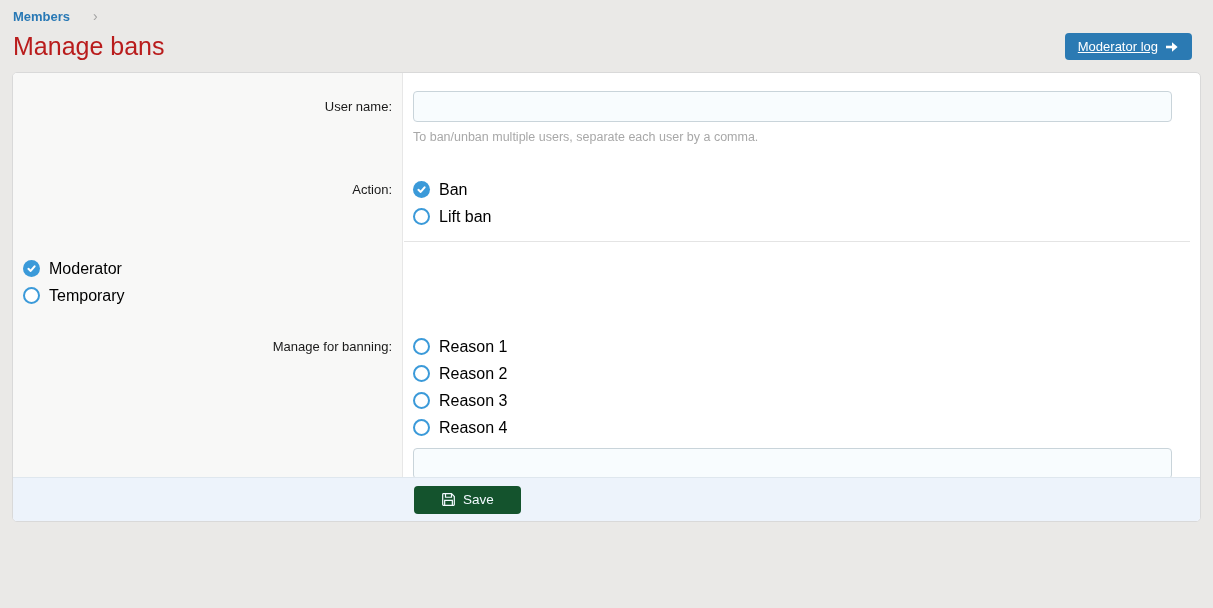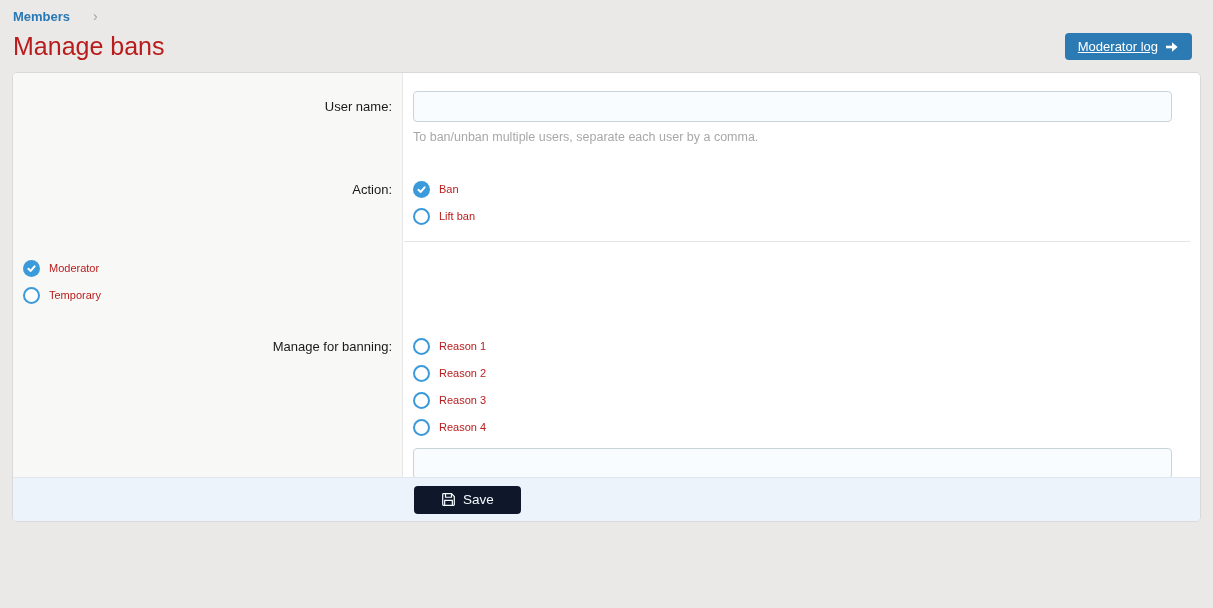--- a/index.html
+++ b/index.html
@@ -56,21 +56,21 @@
     padding: 0 8px; outline: none;
   }
   .hint { font-size: 12.5px; color: #a8a8a8; margin-top: 8px; line-height: 15px; }
 
   .row-action { margin-top: 36px; }
   .row-banlength { padding-top: 18px; }
   .row-reason { margin-top: 34px; }
 
   .opt-stack { display: flex; flex-direction: column; gap: 10px; }
   .opt { display: flex; align-items: center; gap: 9px; cursor: pointer; }
-  .opt-label { font-size: 11px; color: #b91c1c; line-height: 17px; }
+  .opt-label { font-size: 16px; color: #000000; line-height: 17px; }
 
   .radio {
     width: 17px; height: 17px; flex: 0 0 17px; border-radius: 50%;
     border: 2px solid #3b9ad9; background: #fff;
     display: flex; align-items: center; justify-content: center;
   }
   .radio.checked { border: none; background: #3b9ad9; }
   .radio svg { display: none; }
   .radio.checked svg { display: block; }
 
@@ -87,21 +87,21 @@
   .row-banips { padding-top: 30px; padding-bottom: 17px; }
 
   
   .panel-footer {
     position: absolute; left: 0; right: 0; bottom: 0; height: 44px;
     background: #edf3fb; border-top: 1px solid #dfe7ee;
     display: flex; align-items: center;
   }
   .save-btn {
     margin-left: 401px;
-    background: #0f172a; color: #f2faff; border: none; border-radius: 4px;
+    background: #14532d; color: #f2faff; border: none; border-radius: 4px;
     font-family: inherit; font-size: 13.5px;
     height: 28px; padding: 0 27px;
     display: flex; align-items: center; gap: 7px; cursor: pointer;
   }
 </style>
 </head>
 <body>
 
 <div class="topbar">
   <div class="breadcrumb">

